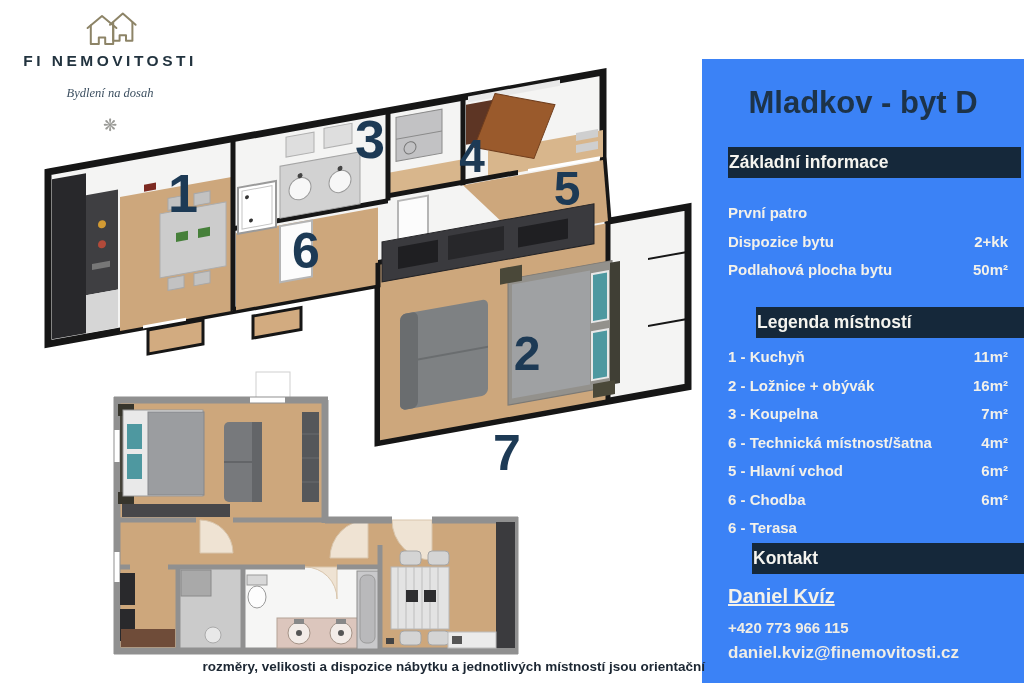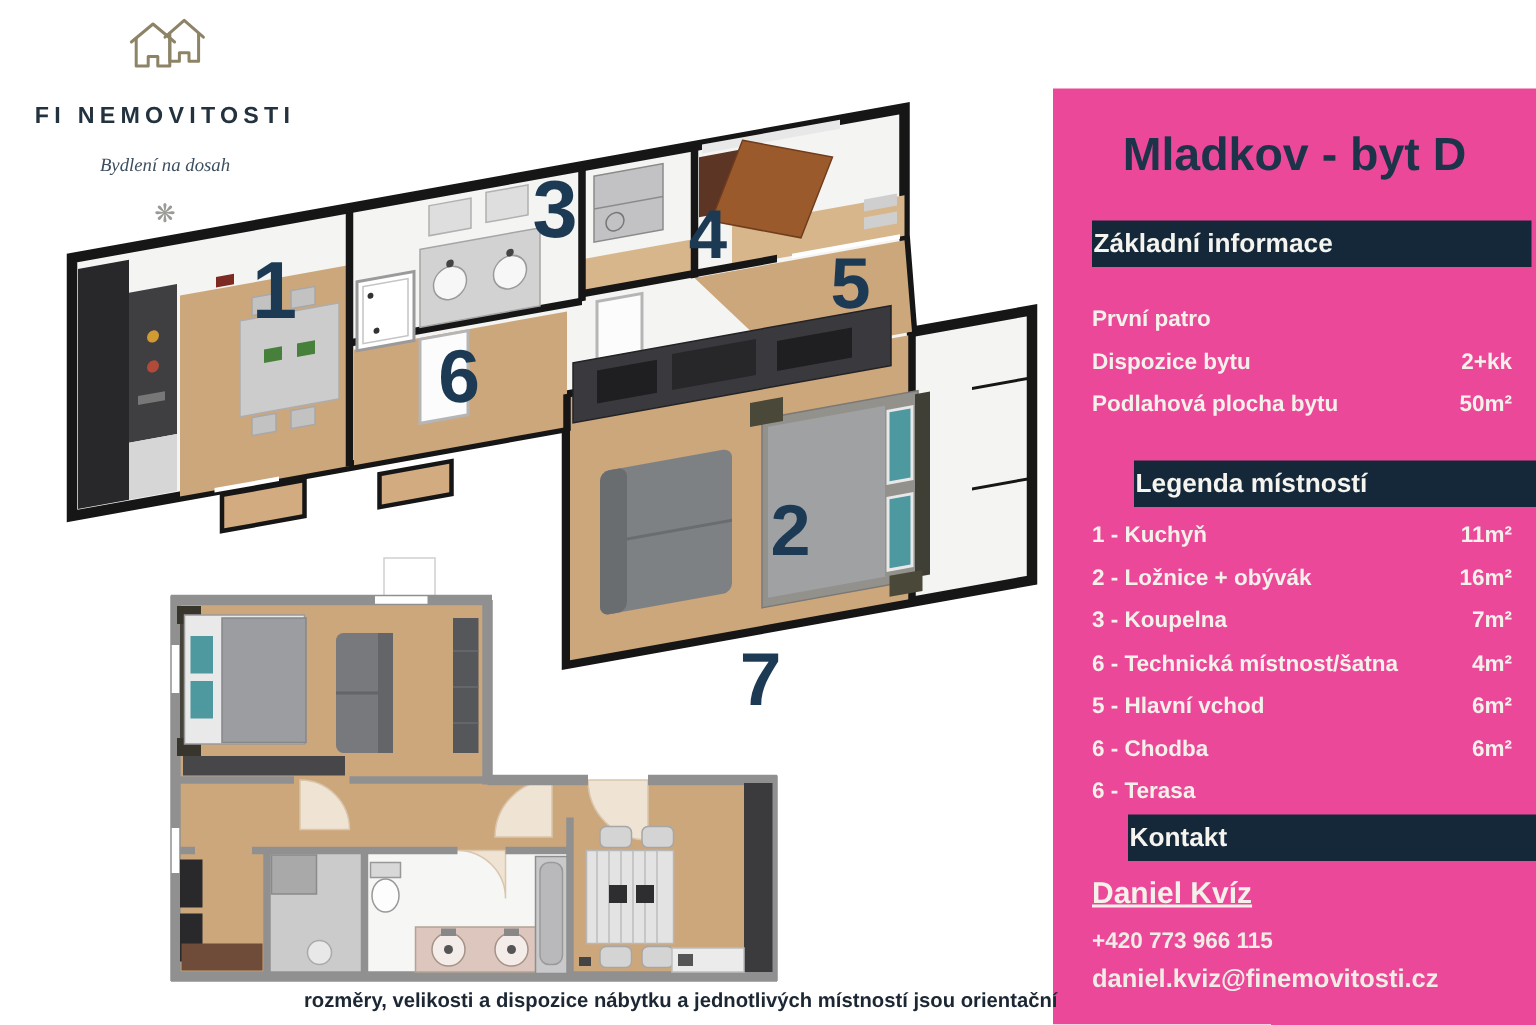--- a/index.html
+++ b/index.html
@@ -2,26 +2,26 @@
 <html><head>
 <meta charset="utf-8">
 <title>Mladkov - byt D</title>
 <style>
   html,body{margin:0;padding:0;}
   body{font-family:"Liberation Sans",sans-serif;}
   .stage{position:relative;width:1024px;height:683px;background:#ffffff;overflow:hidden;}
 
   
   .logo{position:absolute;left:10px;top:8px;width:200px;text-align:center;}
-  .logo .brand{margin-top:16px;font-size:15.5px;font-weight:bold;letter-spacing:3.5px;color:#22333f;}
+  .logo .brand{margin-top:0;font-size:15.5px;font-weight:bold;letter-spacing:3.5px;color:#22333f;}
   .logo .tagline{margin-top:16px;font-family:"Liberation Serif",serif;font-style:italic;font-size:12.5px;color:#3c4f60;}
   .logo .ornament{margin-top:14px;font-size:17px;color:#9a9a96;}
 
   
-  .panel{position:absolute;left:702px;top:59px;width:322px;height:624px;background:#ec4899;}
+  .panel{position:absolute;left:702px;top:59px;width:322px;height:624px;background:#3b82f6;}
   .panel *{box-sizing:border-box;}
   .p-title{position:absolute;top:26px;left:0;width:100%;text-align:center;font-size:31px;font-weight:bold;color:#1d3349;}
   .banner{position:absolute;left:26px;width:293px;height:31px;line-height:31px;background:#15283a;color:#f5f4ef;font-size:17.5px;font-weight:bold;padding-left:1px;}
   .b1{top:88px;} .b2{top:248px;margin-left:28px;} .b3{top:484px;margin-left:24px;}
   .rowset{position:absolute;left:26px;width:280px;}
   .rs1{top:140px;} .rs2{top:284px;}
   .prow{display:flex;justify-content:space-between;height:28.5px;line-height:28.5px;color:#f3f1ea;font-size:15px;font-weight:bold;}
   .prow .val{text-align:right;}
   .c-name{position:absolute;top:526px;left:26px;font-size:20px;font-weight:bold;color:#f3f1ea;text-decoration:underline;}
   .c-phone{position:absolute;top:560px;left:26px;font-size:15px;font-weight:bold;color:#efede6;}

